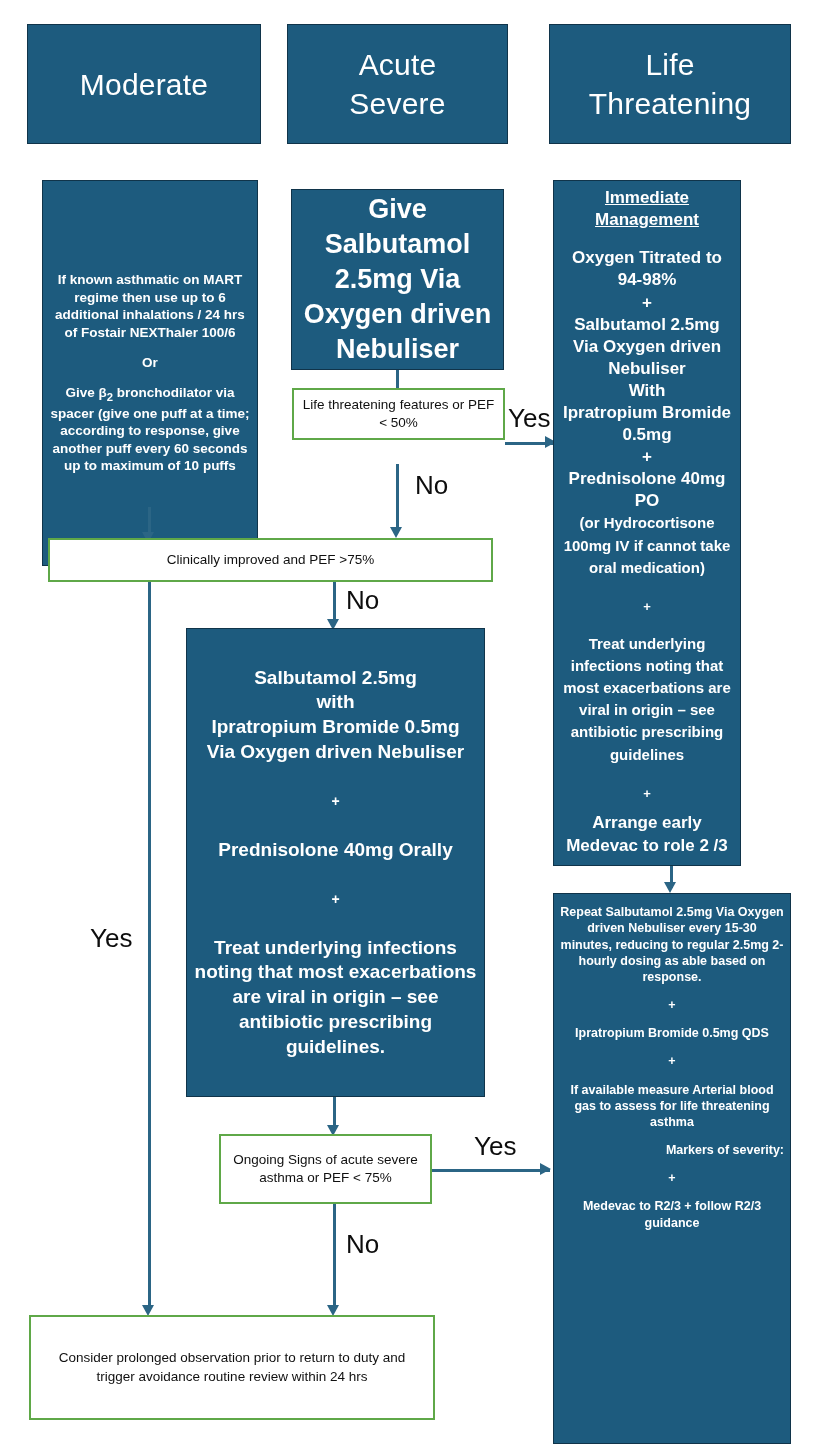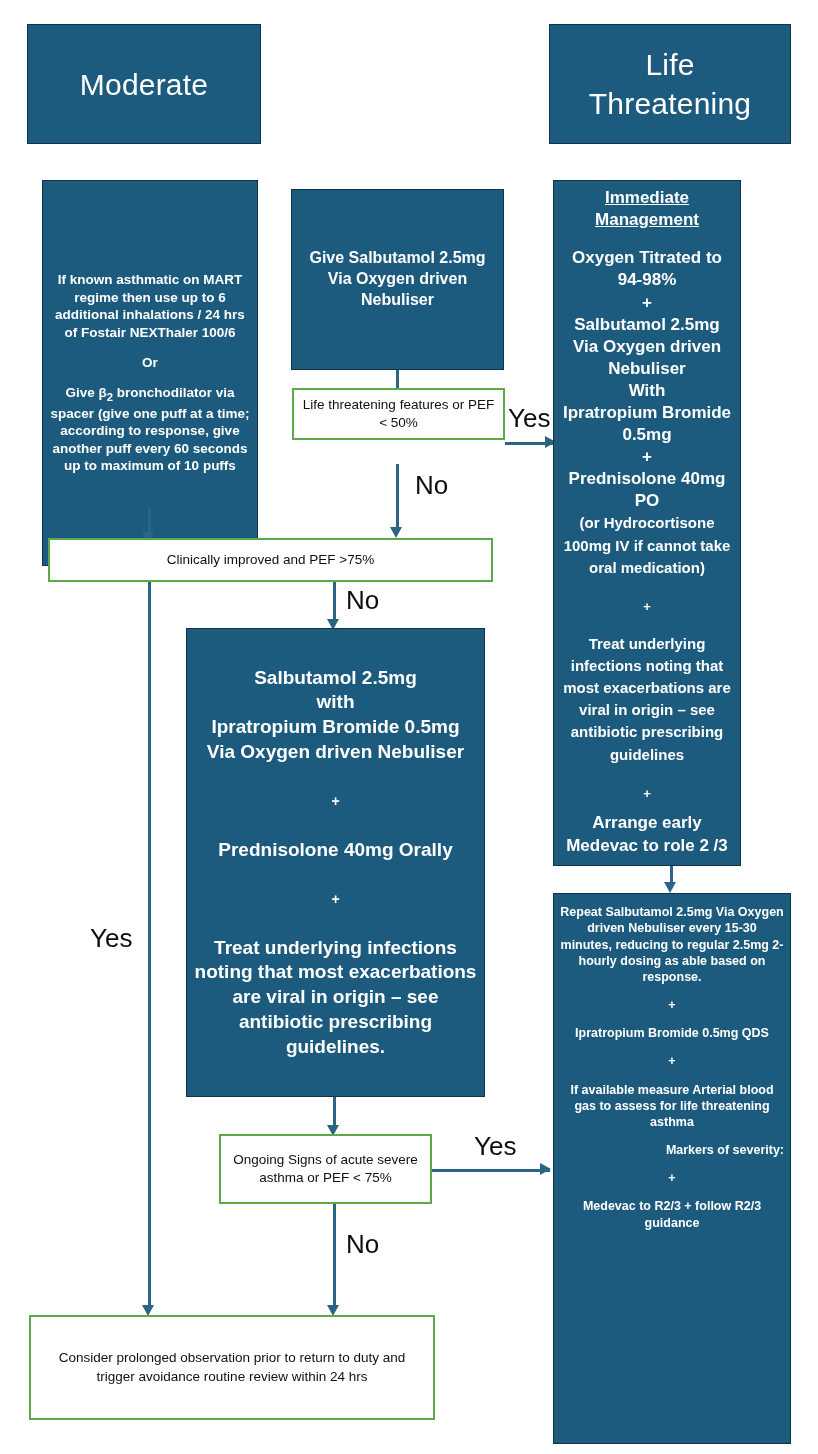--- a/index.html
+++ b/index.html
@@ -70,20 +70,26 @@
 </style>
 </head>
 <body>
 
 <div id="canvas">
 
   <div class="box teal header-box" style="left:27px;top:24px;width:234px;height:120px;">
     <div class="inner">Moderate</div>
   </div>
 
+  <div class="box teal header-box" style="left:287px;top:24px;width:221px;height:120px;">
+    <div class="inner">
+      <span>Acute</span><br>
+      <span>Severe</span>
+    </div>
+  </div>
 
   <div class="box teal header-box" style="left:549px;top:24px;width:242px;height:120px;">
     <div class="inner">
       <span>Life</span><br>
       <span>Threatening</span>
     </div>
   </div>
 
   <div class="box teal" style="left:42px;top:180px;width:216px;height:386px;font-size:13.5px;">
     <div class="inner">
@@ -91,21 +97,21 @@
       <span class="sp"></span>
       <span>Or</span>
       <span class="sp"></span>
       <span><span>Give β</span><sub>2</sub><span> bronchodilator via spacer (give one puff at a time; according to response, give another puff every 60 seconds up to maximum of 10 puffs</span></span>
     </div>
   </div>
 
   <div class="vline" style="left:148px;top:507px;height:31px;"></div>
   <div class="arrow-down" style="left:142px;top:532px;"></div>
 
-  <div class="box teal" style="left:291px;top:189px;width:213px;height:181px;font-size:16px;">
+  <div class="box teal" style="left:291px;top:189px;width:213px;height:181px;font-size:27px;">
     <div class="inner">Give Salbutamol 2.5mg Via Oxygen driven Nebuliser</div>
   </div>
 
   <div class="vline" style="left:396px;top:370px;height:37px;"></div>
   <div class="arrow-down" style="left:390px;top:401px;"></div>
 
   <div class="box green" style="left:292px;top:388px;width:213px;height:52px;">
     <span>Life threatening features or PEF &lt; 50%</span>
   </div>
 

